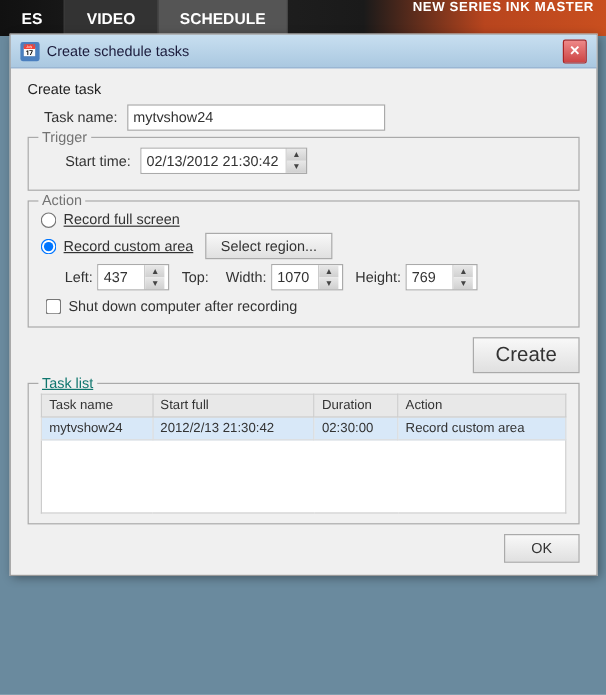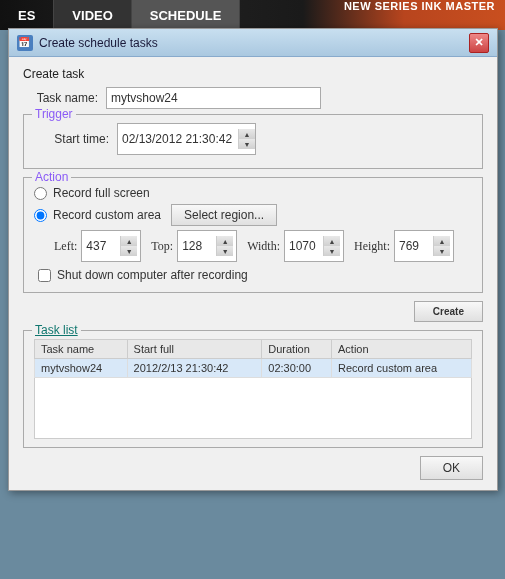--- a/index.html
+++ b/index.html
@@ -133,21 +133,21 @@
       font-size: 12px;
       color: #333;
     }
 
     
     .spinner-wrap {
       display: flex;
       align-items: center;
       border: 1px solid #aaa;
       background: white;
-      height: 32px;
+      height: 22px;
     }
     .spinner-input {
       width: 120px;
       height: 20px;
       border: none;
       padding: 2px 4px;
       font-size: 12px;
       color: #333;
       outline: none;
     }
@@ -186,21 +186,21 @@
       padding: 4px 10px 8px 10px;
       position: relative;
     }
     .group-box-label {
       position: absolute;
       top: -8px;
       left: 8px;
       background: #f0f0f0;
       padding: 0 3px;
       font-size: 12px;
-      color: #8b5cf6;
+      color: #737373;
     }
     .group-box-content {
       margin-top: 4px;
     }
 
     
     .action-group {
       border: 1px solid #aaa;
       margin-bottom: 8px;
       padding: 4px 10px 10px 10px;
@@ -212,20 +212,21 @@
       display: flex;
       align-items: center;
       margin-bottom: 4px;
     }
     .radio-row input[type=radio] {
       margin-right: 6px;
     }
     .radio-label {
       font-size: 12px;
       color: #333;
+      text-decoration: underline;
     }
 
     
     .select-region-btn {
       background: linear-gradient(to bottom, #f8f8f8, #e0e0e0);
       border: 1px solid #aaa;
       padding: 3px 12px;
       font-size: 12px;
       cursor: pointer;
       margin-left: 10px;
@@ -236,21 +237,20 @@
     .coords-row {
       display: flex;
       align-items: center;
       margin-top: 4px;
       margin-left: 20px;
     }
     .coord-label {
       font-size: 12px;
       color: #333;
       margin-right: 4px;
-      font-family: Liberation Serif, serif;
     }
     .coord-spacer {
       width: 10px;
     }
     .spinner-wrap.coord {
       width: 60px;
     }
     .spinner-input.coord {
       width: 38px;
     }
@@ -273,24 +273,23 @@
     
     .create-btn-row {
       display: flex;
       justify-content: flex-end;
       margin-bottom: 8px;
     }
     .create-btn {
       background: linear-gradient(to bottom, #f8f8f8, #e0e0e0);
       border: 1px solid #aaa;
       padding: 4px 18px;
-      font-size: 10px;
+      font-size: 17px;
       cursor: pointer;
       color: #333;
-      font-weight: bold;
     }
 
     
     .task-list-section {
       border: 1px solid #aaa;
       padding: 4px 10px 8px 10px;
       position: relative;
       margin-bottom: 8px;
     }
     .task-list-label {
@@ -420,27 +419,20 @@
           <span class="coord-label">Left:</span>
           <div class="spinner-wrap coord">
             <input class="spinner-input coord" type="text" value="437" style="">
             <div class="spinner-btn-group">
               <button class="spinner-btn">▲</button>
               <button class="spinner-btn">▼</button>
             </div>
           </div>
           <span class="coord-spacer"></span>
           <span class="coord-label">Top:</span>
-          <div class="spinner-wrap coord">
-            <input class="spinner-input coord" type="text" value="128" style="">
-            <div class="spinner-btn-group">
-              <button class="spinner-btn">▲</button>
-              <button class="spinner-btn">▼</button>
-            </div>
-          </div>
           <span class="coord-spacer"></span>
           <span class="coord-label">Width:</span>
           <div class="spinner-wrap coord">
             <input class="spinner-input coord" type="text" value="1070" style="">
             <div class="spinner-btn-group">
               <button class="spinner-btn">▲</button>
               <button class="spinner-btn">▼</button>
             </div>
           </div>
           <span class="coord-spacer"></span>

